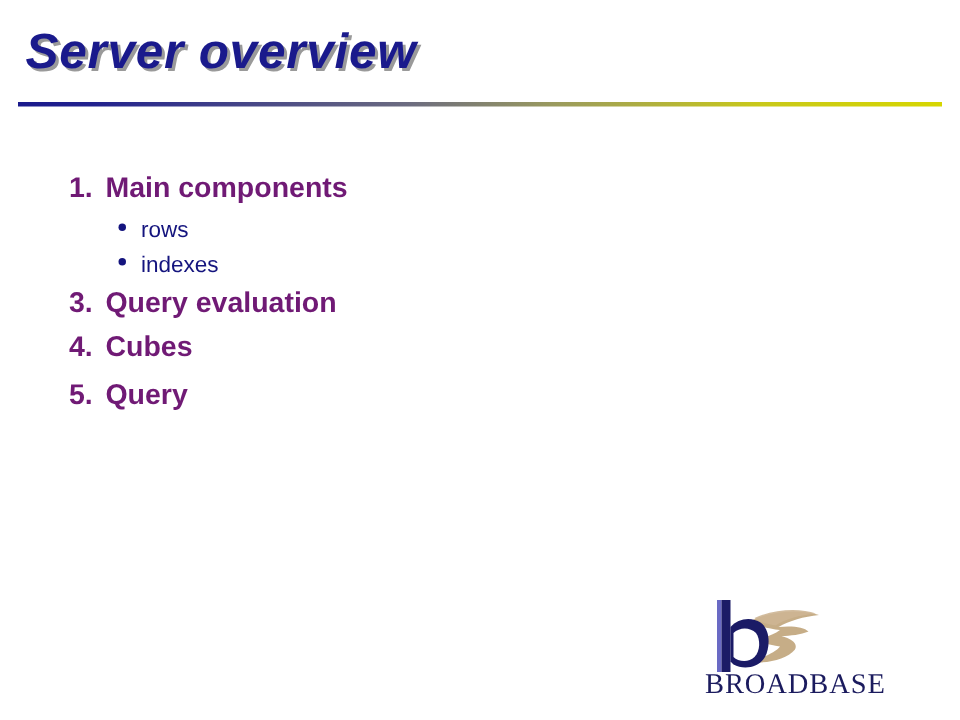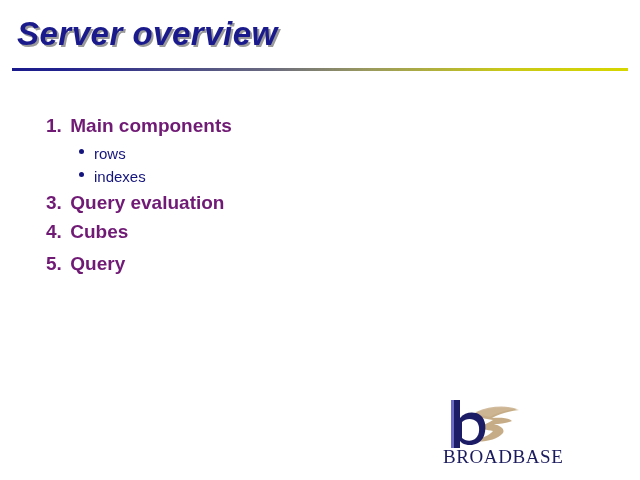--- a/index.html
+++ b/index.html
@@ -94,21 +94,21 @@
   
   .num-item.item-1 { margin-bottom: 11px; }
   .num-item.item-2 { margin-bottom: 10px; }
   .num-item.item-3 { margin-top: 6px; margin-bottom: 10px; }
   .num-item.item-4 { margin-bottom: 13px; }
   .num-item.item-5 { margin-bottom: 0; }
 
   
   #logo {
     position: absolute;
-    left: 443px;
+    left: 470px;
     top: 398px;
     width: 140px;
     height: 72px;
   }
   #logo-mark {
     position: absolute;
     left: 0;
     top: 0;
     width: 90px;
     height: 52px;

